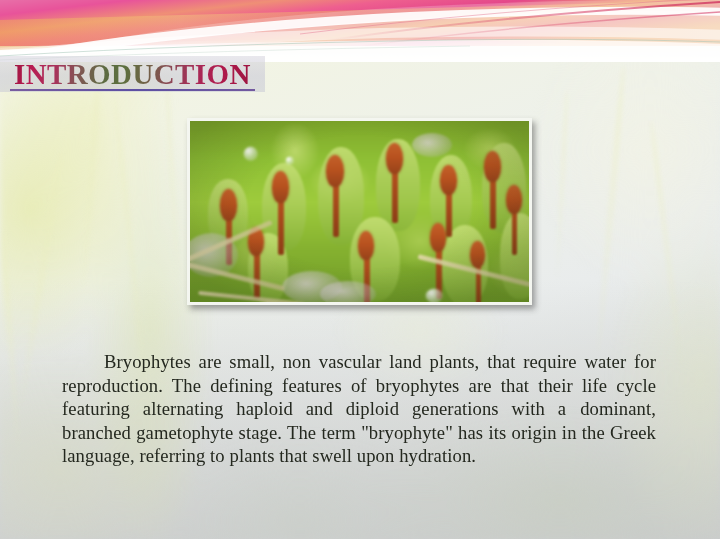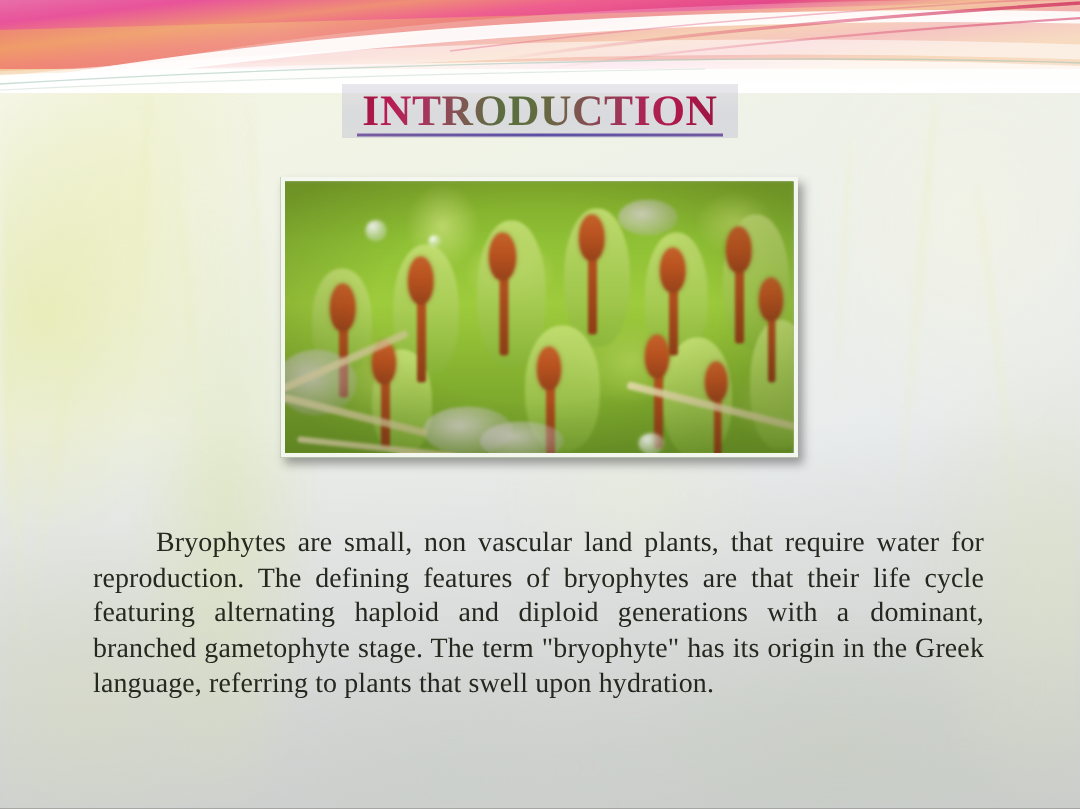--- a/index.html
+++ b/index.html
@@ -74,21 +74,20 @@
     overflow: hidden;
   }
   .ribbon svg { display: block; }
 
   
   .title-wrap {
     position: absolute;
     left: 0; right: 0;
     top: 56px;
     display: flex;
-    justify-content: center;
     align-items: flex-start;
   }
   .title-box {
     position: relative;
     padding: 3px 14px 2px 14px;
     background: linear-gradient(to bottom,
         rgba(214,212,222,0.55) 0%,
         rgba(203,203,216,0.62) 55%,
         rgba(196,198,212,0.50) 100%);
   }

